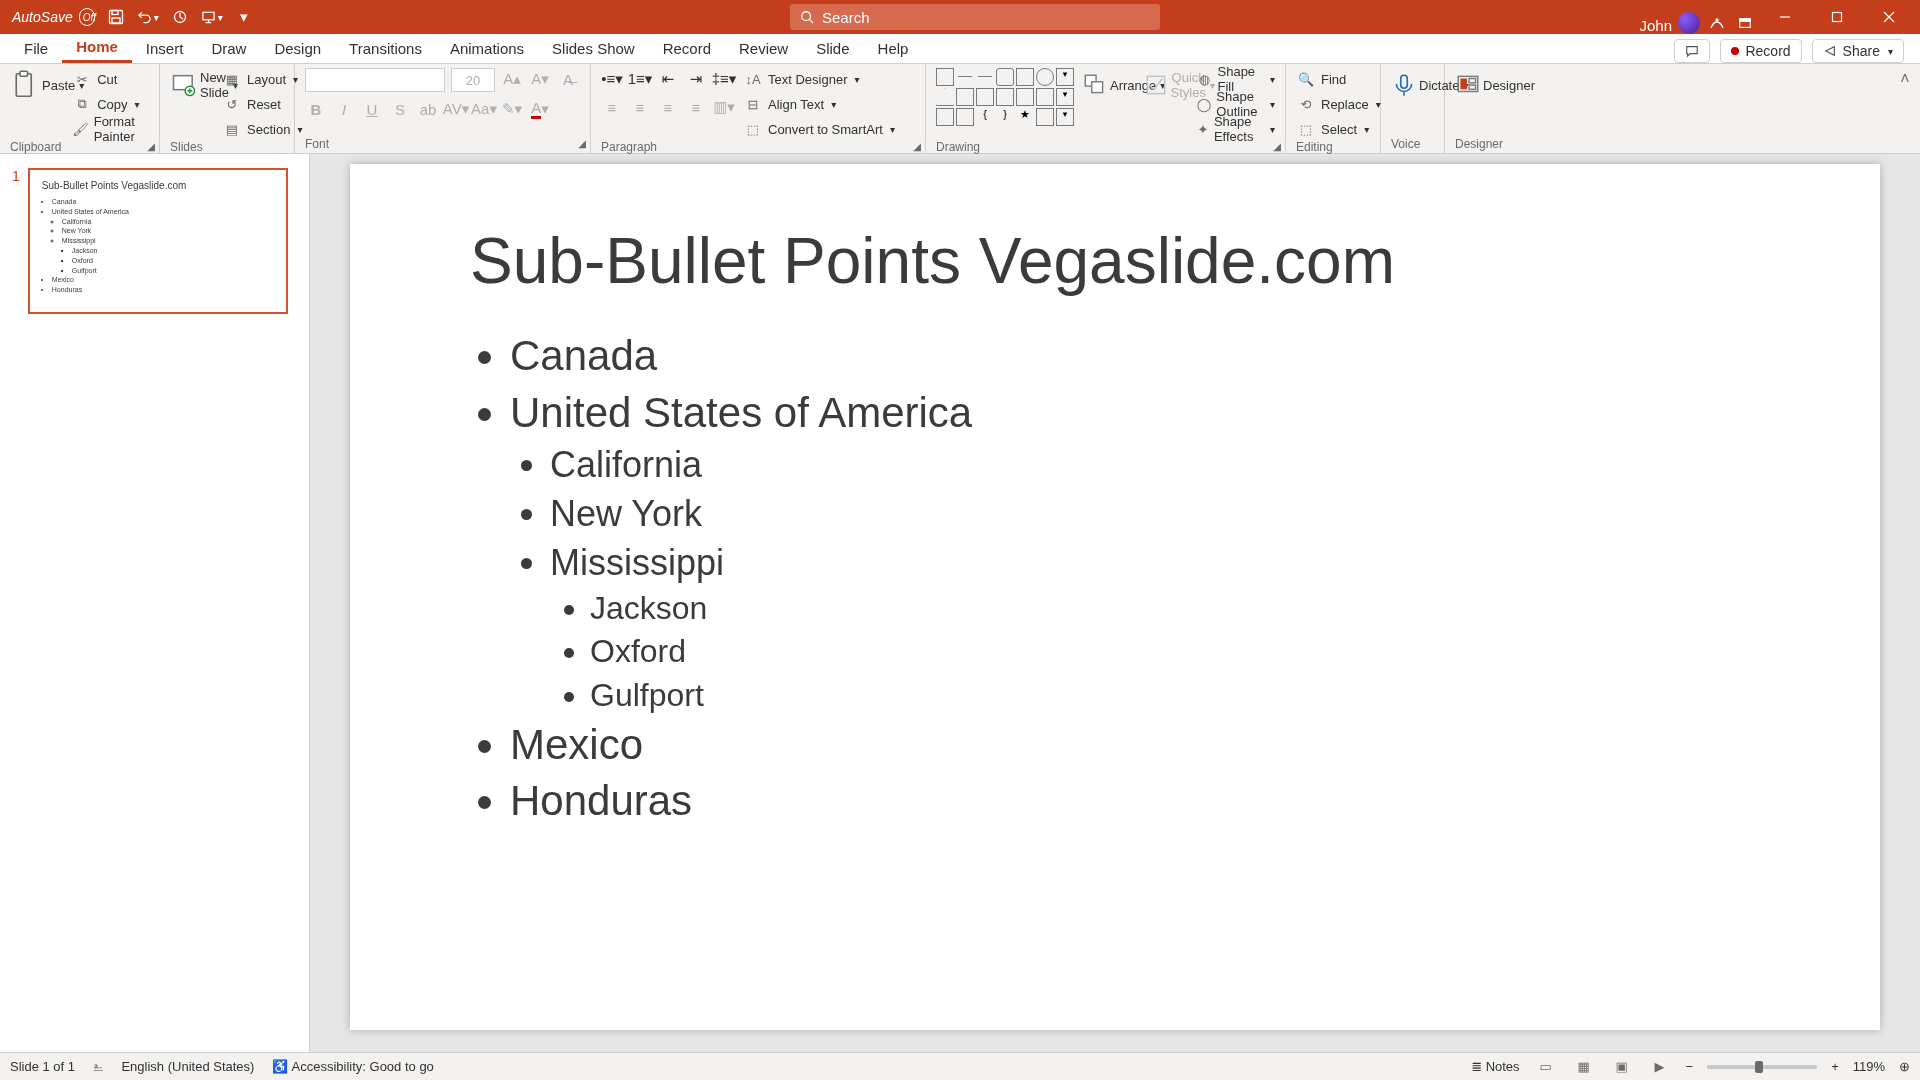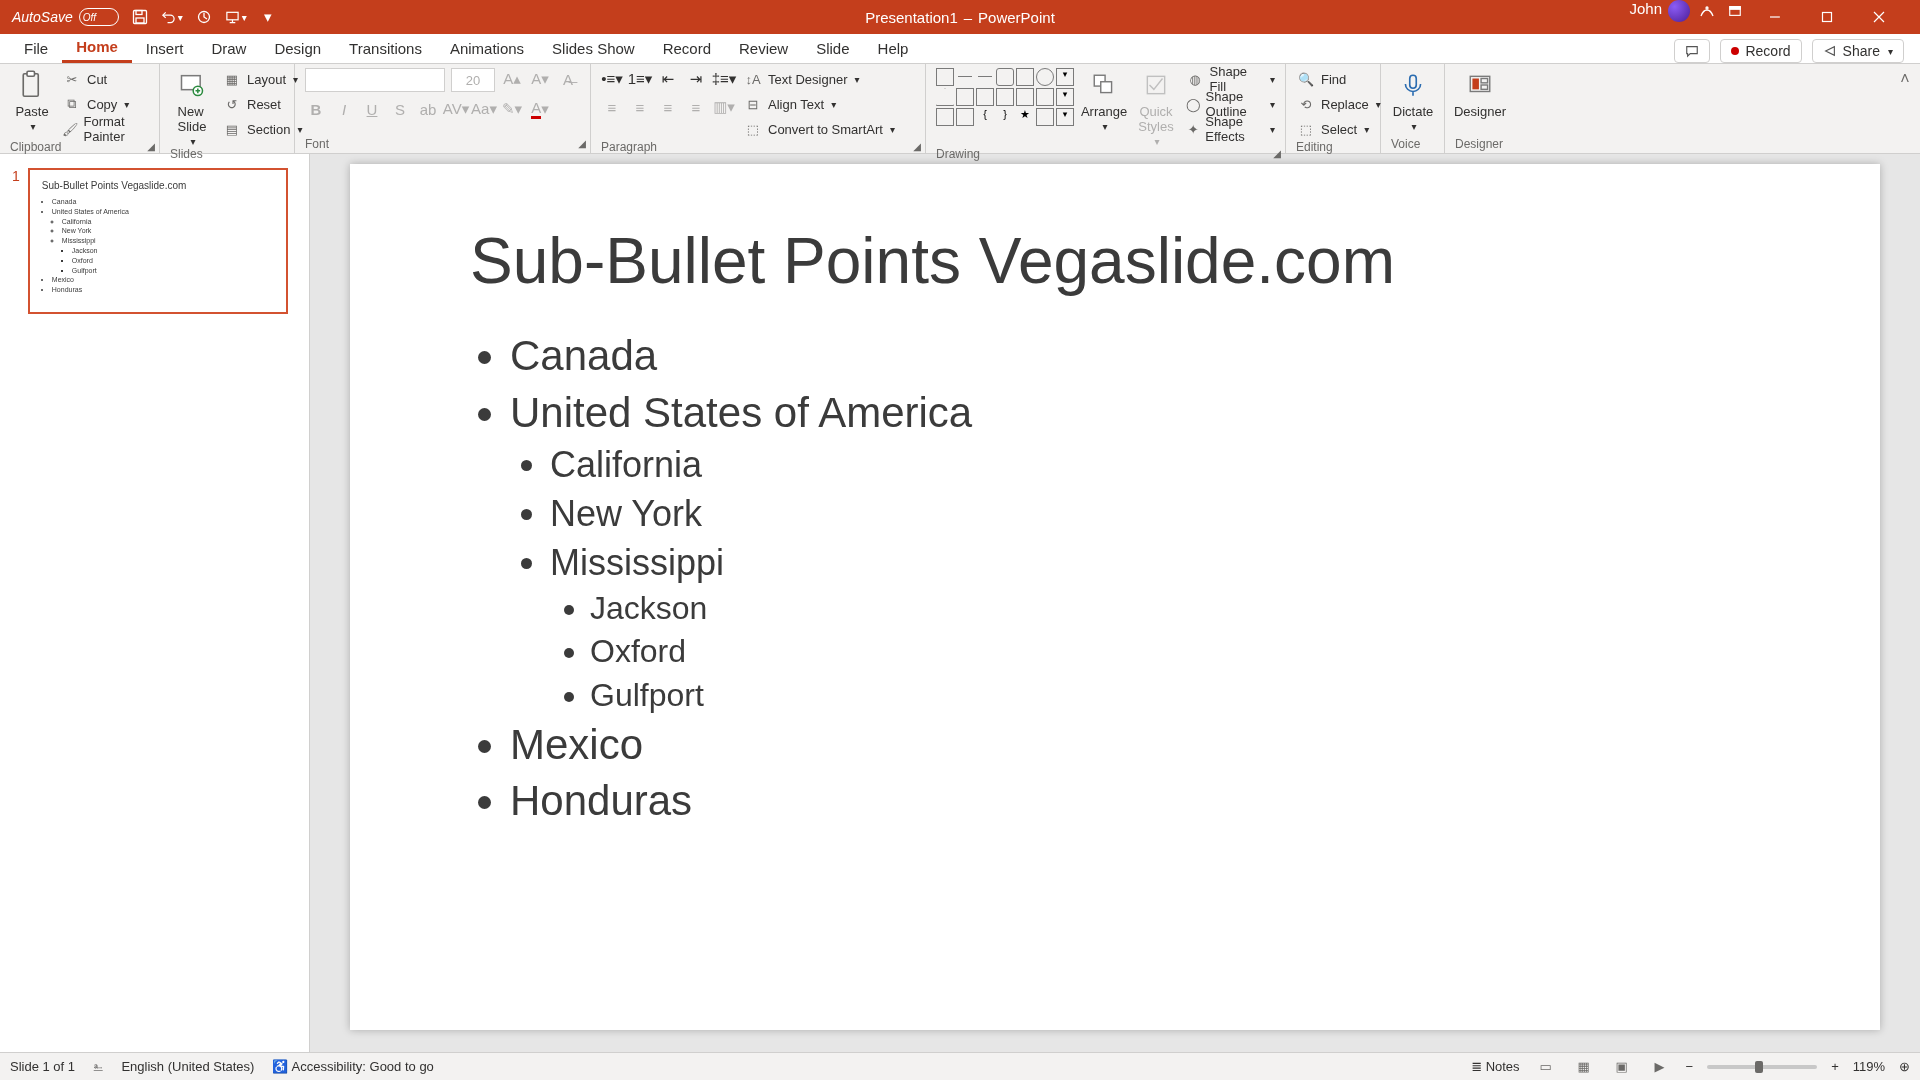--- a/index.html
+++ b/index.html
@@ -15,44 +15,44 @@
     --slide-bg:#ffffff;
     --status-bg:#f3f2f1;
     --accent:#d35230;
   }
   *{box-sizing:border-box;font-family:"Segoe UI",Arial,sans-serif;}
   html,body{margin:0;padding:0;width:1920px;height:1080px;overflow:hidden;background:var(--canvas-bg);}
   
   .titlebar{height:34px;background:var(--pp-red);display:flex;align-items:center;color:#fff;font-size:15px;position:relative;}
   .titlebar .left{display:flex;align-items:center;gap:10px;padding-left:12px;}
   .autosave{display:flex;align-items:center;gap:6px;font-size:14px;font-style:italic;}
-  .toggle{width:40px;height:18px;border:1px solid #fff;border-radius:10px;display:flex;align-items:center;justify-content:flex-start;padding:0 3px;}
+  .toggle{width:16px;height:18px;border:1px solid #fff;border-radius:10px;display:flex;align-items:center;justify-content:flex-start;padding:0 3px;}
   .toggle .tlabel{font-size:10px;color:#fff;}
   .tb-icon{width:22px;height:22px;display:flex;align-items:center;justify-content:center;color:#fff;}
   .titlebar .center{position:absolute;left:0;right:0;display:flex;justify-content:center;align-items:center;gap:6px;pointer-events:none;}
   .titlebar .center span{pointer-events:none;}
   .searchbox{position:absolute;left:790px;top:4px;width:370px;height:26px;background:#d66a4e;border-radius:3px;display:flex;align-items:center;color:#fff;font-size:15px;padding:0 10px;gap:8px;}
-  .titlebar .right{margin-left:auto;display:flex;align-items:flex-start;gap:6px;padding-right:18px;}
+  .titlebar .right{margin-left:auto;display:flex;align-items:flex-end;gap:6px;padding-right:8px;}
   .avatar{width:22px;height:22px;border-radius:50%;background:radial-gradient(circle at 30% 30%,#8b5cf6,#4c1d95);}
   .winbtn{width:46px;height:34px;display:flex;align-items:center;justify-content:center;}
   .winbtn svg{stroke:#fff;}
   
   .tabs{height:30px;background:#fff;border-bottom:1px solid var(--ribbon-border);display:flex;align-items:flex-end;padding:0 10px;font-size:15px;color:var(--text-dark);}
   .tab{padding:0 14px;height:30px;display:flex;align-items:center;cursor:pointer;}
   .tab.active{color:var(--pp-red);border-bottom:3px solid var(--pp-red);font-weight:600;}
   .tabs-right{margin-left:auto;display:flex;align-items:center;gap:10px;padding-right:6px;}
   .pill{height:24px;border:1px solid var(--ribbon-border);border-radius:4px;padding:0 10px;display:flex;align-items:center;gap:6px;font-size:14px;color:var(--text-dark);}
   .rec-dot{width:8px;height:8px;border-radius:50%;background:#c00;}
   
   .ribbon{height:90px;background:var(--ribbon-bg);border-bottom:1px solid var(--ribbon-border);display:flex;}
   .group{border-right:1px solid var(--ribbon-border);padding:4px 10px 2px;display:flex;flex-direction:column;justify-content:space-between;}
   .group .content{display:flex;align-items:flex-start;gap:8px;flex:1;}
   .group .glabel{font-size:12px;color:var(--text-dim);text-align:left;position:relative;}
   .group .glabel .dlg{position:absolute;right:-6px;top:1px;font-size:10px;color:var(--text-dim);}
-  .bigbtn{display:flex;flex-direction:column;align-items:center;justify-content:flex-start;font-size:13px;color:var(--text-dark);gap:2px;min-width:44px;}
+  .bigbtn{display:flex;flex-direction:row;align-items:center;justify-content:flex-start;font-size:13px;color:var(--text-dark);gap:2px;min-width:44px;}
   .bigbtn .ico{width:34px;height:34px;display:flex;align-items:center;justify-content:center;}
   .smallrow{display:flex;flex-direction:column;gap:3px;font-size:13px;color:var(--text-dark);}
   .smallbtn{display:flex;align-items:center;gap:5px;height:22px;}
   .iconcell{width:20px;height:20px;display:flex;align-items:center;justify-content:center;color:var(--text-dim);}
   .fontbox{width:140px;height:24px;border:1px solid var(--ribbon-border);background:#fff;}
   .sizebox{width:44px;height:24px;border:1px solid var(--ribbon-border);background:#fff;display:flex;align-items:center;justify-content:center;color:var(--text-disabled);font-size:13px;}
   .btnrow{display:flex;gap:6px;}
   .sq{width:22px;height:22px;display:flex;align-items:center;justify-content:center;color:var(--text-disabled);font-size:15px;}
   .sq.en{color:var(--text-dark);}
   .shapes-grid{display:grid;grid-template-columns:repeat(7,18px);grid-auto-rows:18px;gap:2px;}
@@ -123,20 +123,27 @@
         </svg>
         <span class="caret">▾</span>
       </div>
     <div class="tb-icon">▾</div>
   </div>
   <div class="center">
     <span>Presentation1</span>
     <span>–</span>
     <span>PowerPoint</span>
   </div>
+  <div class="searchbox">
+    <svg width="14" height="14" viewBox="0 0 16 16" fill="none" stroke="#fff" stroke-width="1.5">
+        <circle cx="7" cy="7" r="5"></circle>
+        <path d="M11 11l4 4"></path>
+      </svg>
+    <span>Search</span>
+  </div>
   <div class="right">
     <span>John</span>
     <div class="avatar"></div>
     <div class="tb-icon">
         <svg width="16" height="16" viewBox="0 0 16 16" fill="none" stroke="#fff" stroke-width="1.3">
           <path d="M2 13c3-8 9-8 12 0"></path>
           <circle cx="8" cy="5" r="1"></circle>
         </svg>
       </div>
     <div class="tb-icon">

